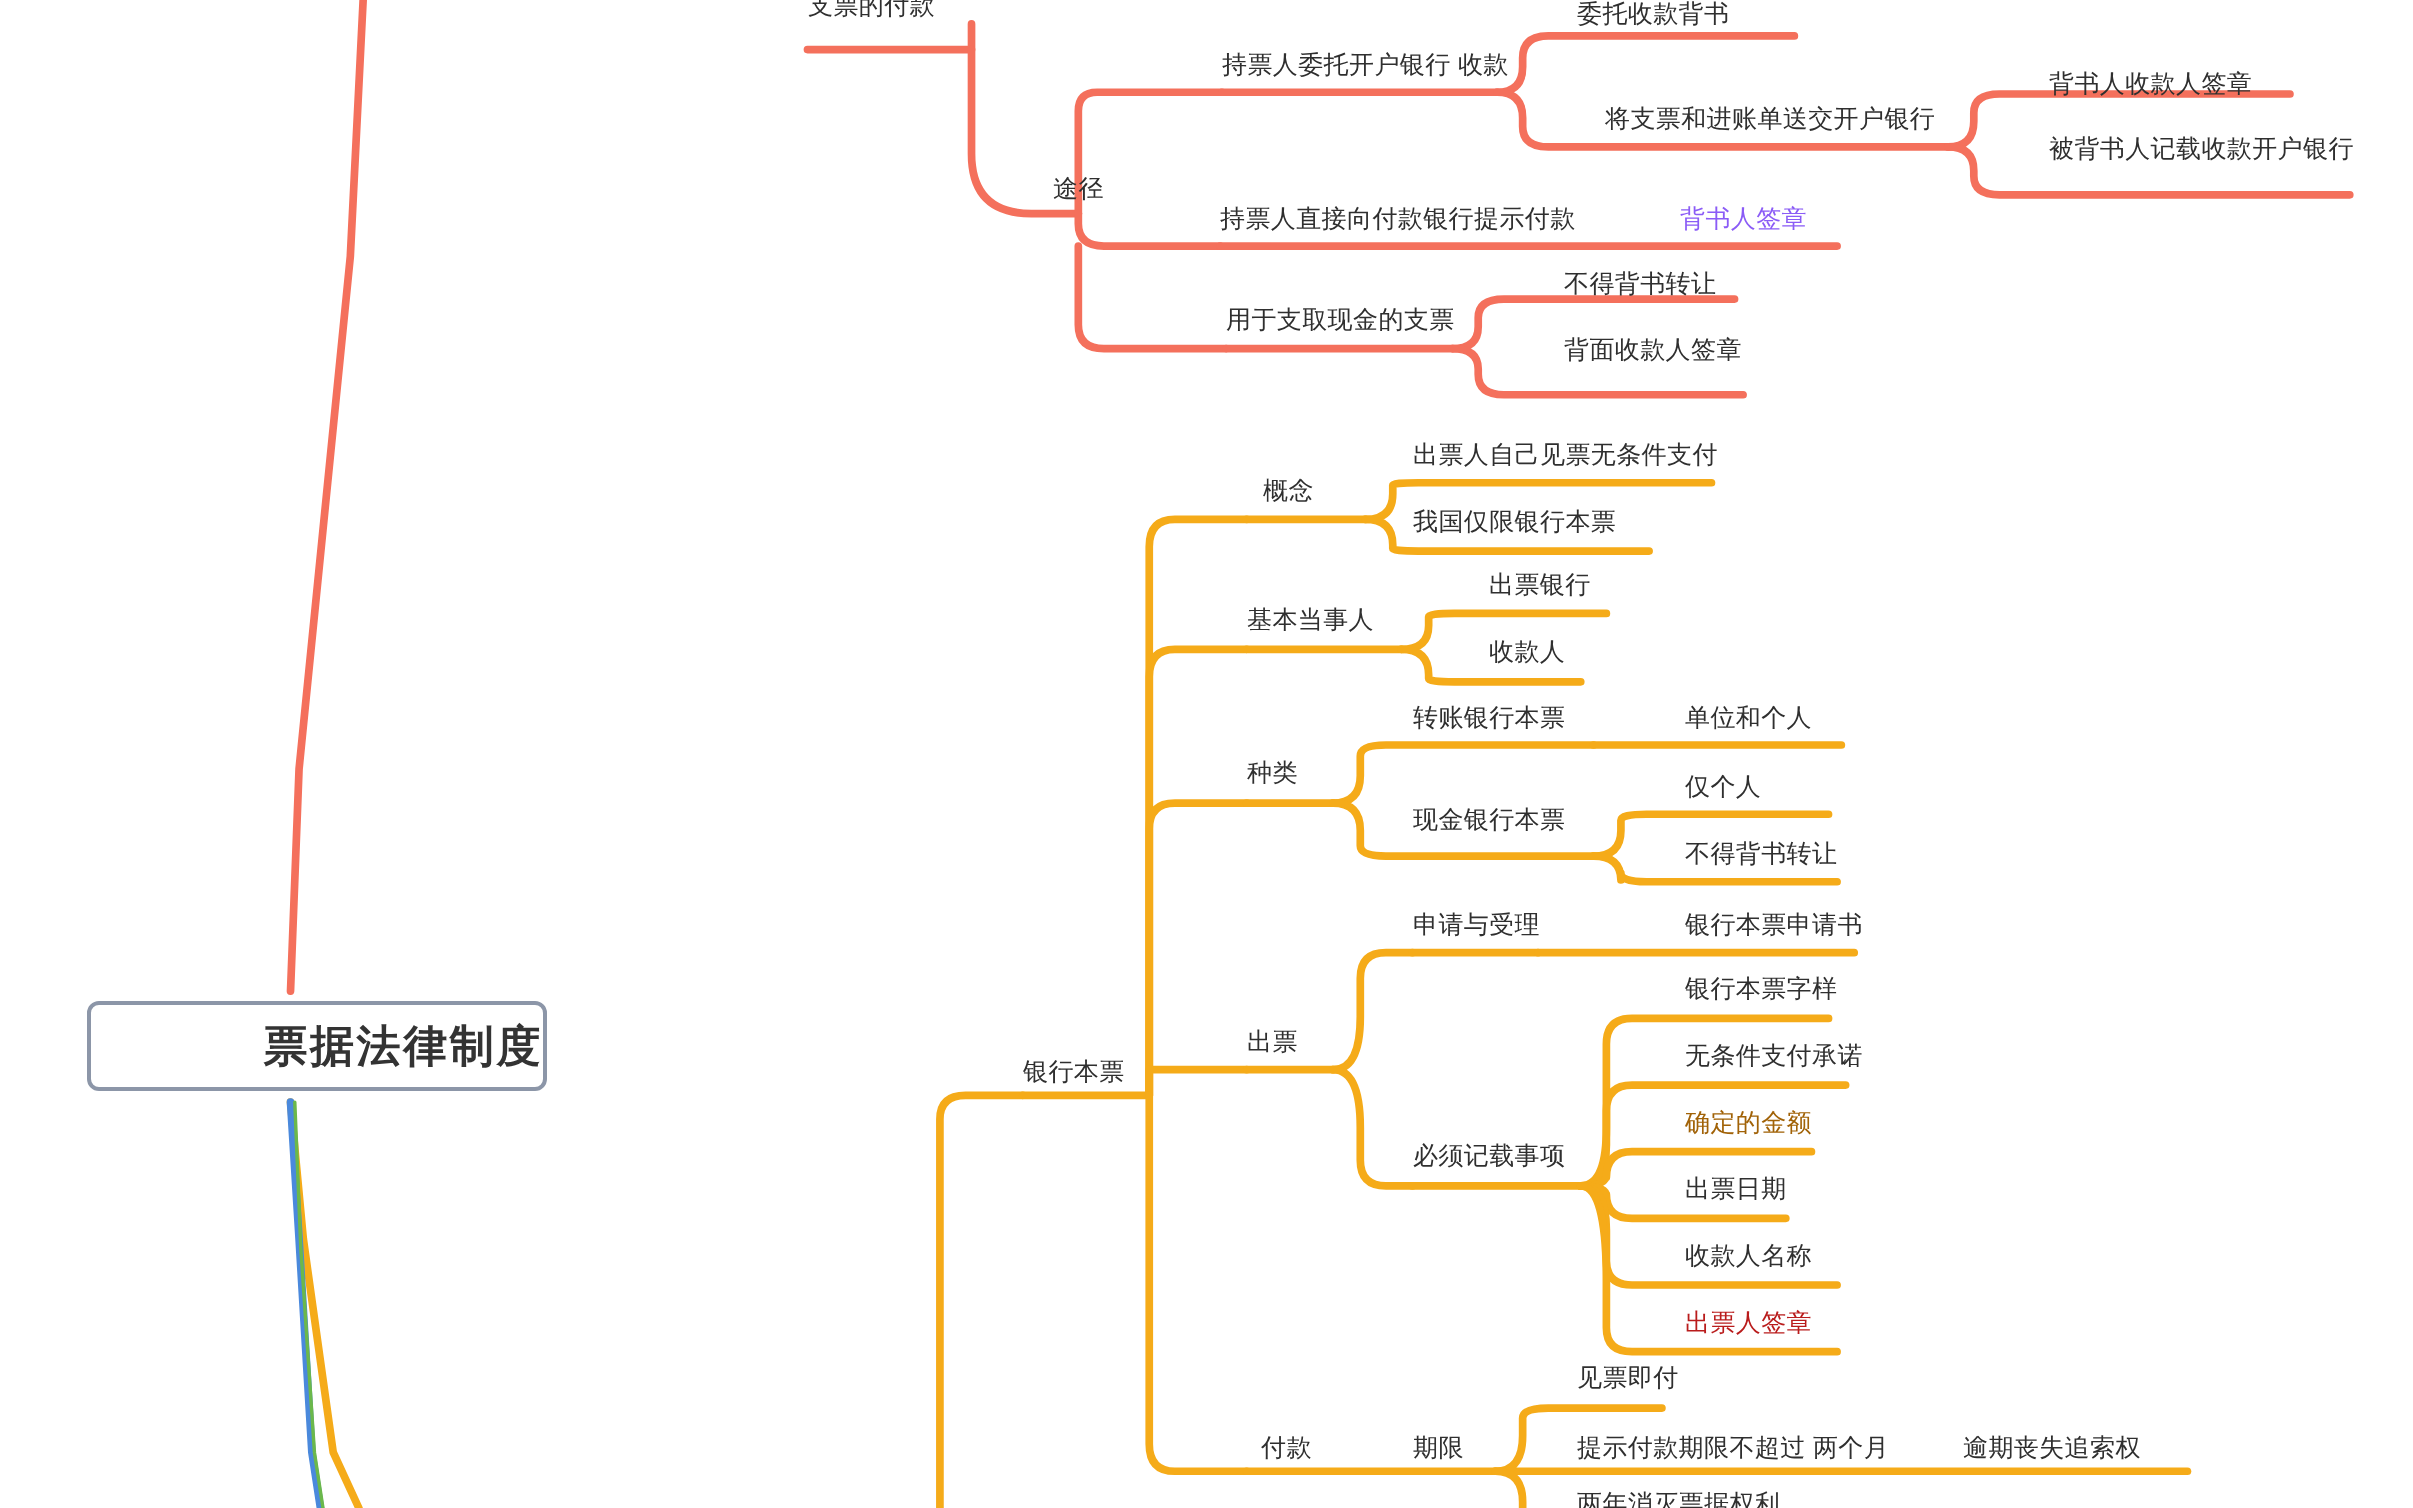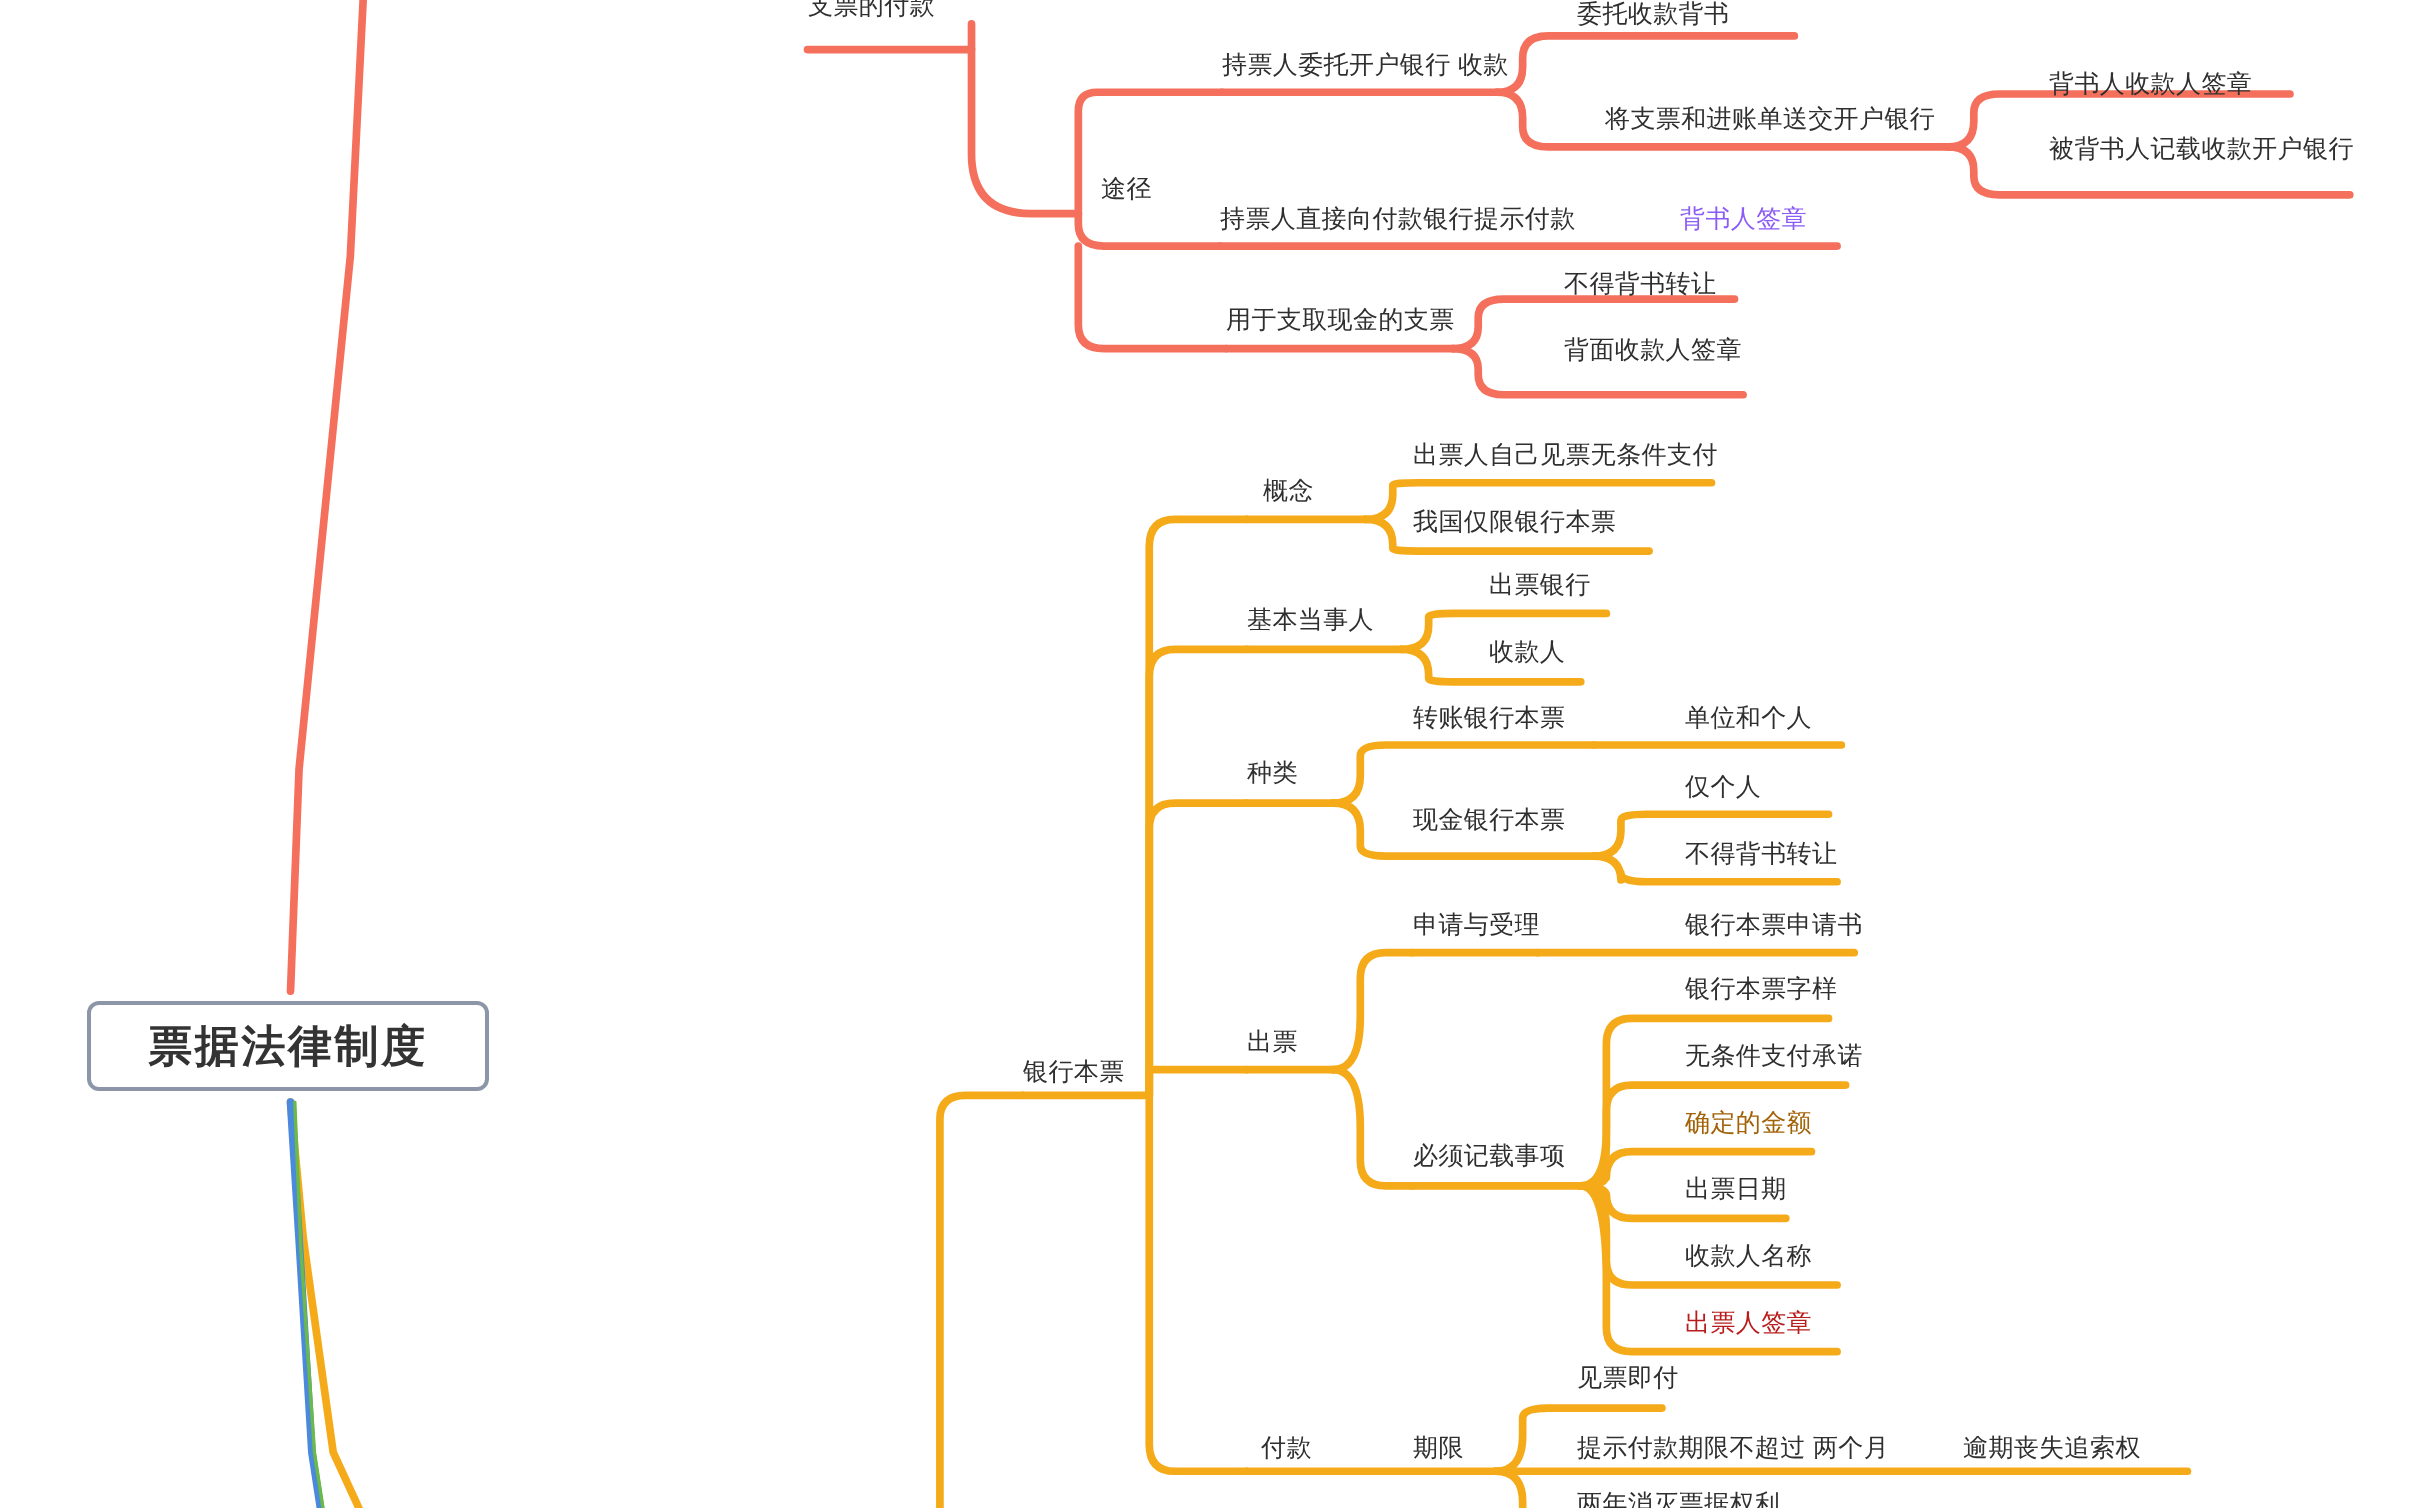--- a/index.html
+++ b/index.html
@@ -108,27 +108,27 @@
         <path d="M 1750 1722 Q 1782 1722 1782 1758 L 1782 1765"></path>
       </g>
     <g id="g-blue" fill="none" stroke-linecap="round" stroke-linejoin="round" stroke="#4a89dc" stroke-width="9">
         <path d="M 340 1290 L 350 1450 L 365 1700 L 375 1765"></path>
       </g>
     <g id="g-green" fill="none" stroke-linecap="round" stroke-linejoin="round" stroke="#6bb84b" stroke-width="4">
         <path d="M 345 1290 L 352 1460 L 368 1700 L 378 1765"></path>
       </g>
   </svg>
 
-  <div class="root-node" id="root-node" style="left: 87px; top: 1001px; width: 402px; height: 90px; border-color: rgb(140, 150, 168); color: rgb(51, 51, 51);">
+  <div class="root-node" id="root-node" style="left: 87px; top: 1001px; width: 460px; height: 90px; border-color: rgb(140, 150, 168); color: rgb(51, 51, 51); justify-content: flex-end;">
     <span>票据法律制度</span>
   </div>
 
   <div id="labels-layer">
       <div class="node-label" style="left: 808px; top: 19px; font-size: 25px; color: rgb(47, 47, 47);">支票的付款</div>
-      <div class="node-label" style="left: 1053px; top: 202px; font-size: 25px; color: rgb(47, 47, 47); margin-left: 48px;">途径</div>
+      <div class="node-label" style="left: 1053px; top: 202px; font-size: 25px; color: rgb(47, 47, 47);">途径</div>
       <div class="node-label" style="left: 1222px; top: 78px; font-size: 25px; color: rgb(47, 47, 47);">持票人委托开户银行 收款</div>
       <div class="node-label" style="left: 1577px; top: 27px; font-size: 25px; color: rgb(47, 47, 47);">委托收款背书</div>
       <div class="node-label" style="left: 1605px; top: 132px; font-size: 25px; color: rgb(47, 47, 47);">将支票和进账单送交开户银行</div>
       <div class="node-label" style="left: 2049px; top: 97px; font-size: 25px; color: rgb(47, 47, 47);">背书人收款人签章</div>
       <div class="node-label" style="left: 2049px; top: 162px; font-size: 25px; color: rgb(47, 47, 47);">被背书人记载收款开户银行</div>
       <div class="node-label" style="left: 1220px; top: 232px; font-size: 25px; color: rgb(47, 47, 47);">持票人直接向付款银行提示付款</div>
       <div class="node-label" style="left: 1680px; top: 232px; font-size: 25px; color: #8b5cf6;">背书人签章</div>
       <div class="node-label" style="left: 1226px; top: 333px; font-size: 25px; color: rgb(47, 47, 47);">用于支取现金的支票</div>
       <div class="node-label" style="left: 1564px; top: 297px; font-size: 25px; color: rgb(47, 47, 47);">不得背书转让</div>
       <div class="node-label" style="left: 1564px; top: 363px; font-size: 25px; color: rgb(47, 47, 47);">背面收款人签章</div>

